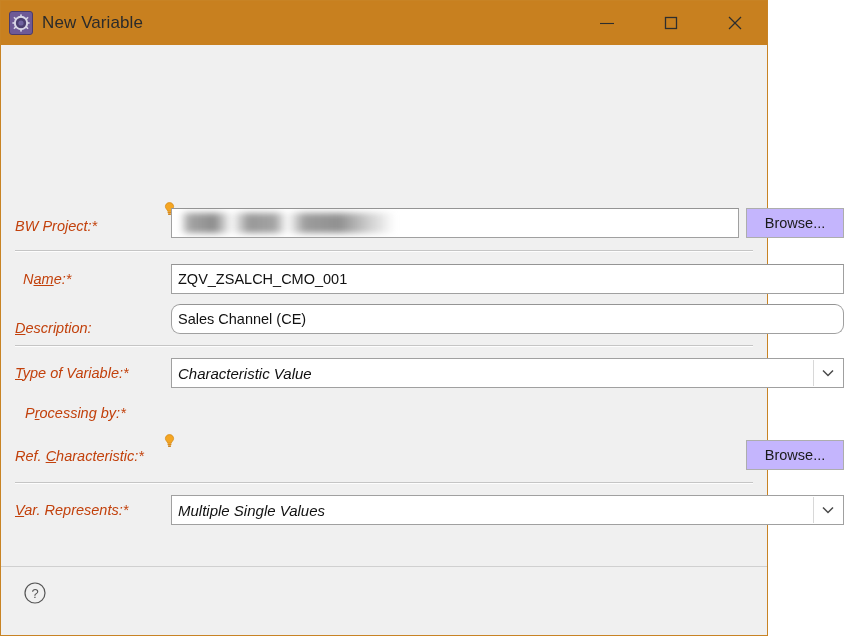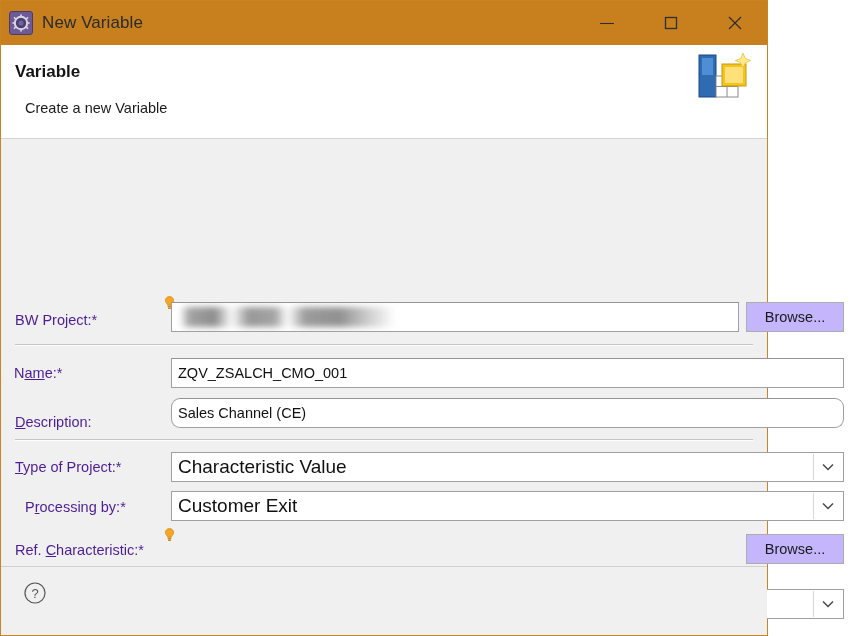--- a/index.html
+++ b/index.html
@@ -103,22 +103,23 @@
 
   
   .body-area {
     flex: 1 1 auto;
     background: #f0f0f0;
     position: relative;
   }
   .lbl {
     position: absolute;
     font-size: 14.5px;
-    color: #4c1d95;
+    color: #c2410c;
     white-space: nowrap;
+    font-style: italic;
   }
   .lbl u { text-decoration: underline; }
 
   .txtfield {
     position: absolute;
     box-sizing: border-box;
     background: #ffffff;
     border: 1px solid #a0a0a0;
     border-top-color: #949494;
     font-size: 14.5px;
@@ -132,24 +133,25 @@
   }
 
   .combo {
     position: absolute;
     box-sizing: border-box;
     background: #ffffff;
     border: 1px solid #a0a0a0;
     height: 30px;
     display: flex;
     align-items: center;
-    font-size: 19px;
+    font-size: 15px;
     color: #111111;
     padding: 8px 6px;
     white-space: nowrap;
+    font-style: italic;
   }
   .combo .chev {
     position: absolute;
     right: 1px;
     top: 1px;
     bottom: 1px;
     width: 28px;
     background: #ffffff;
     border-left: 1px solid #d8d8d8;
     display: flex;
@@ -266,37 +268,20 @@
       </div>
       <div class="win-btn">
         <svg width="22" height="22" viewBox="0 0 22 22">
             <line x1="5" y1="5" x2="17" y2="17" stroke="#2e2e2e" stroke-width="1.3"></line>
             <line x1="17" y1="5" x2="5" y2="17" stroke="#2e2e2e" stroke-width="1.3"></line>
           </svg>
       </div>
     </div>
   </div>
 
-  <div class="banner">
-    <div class="banner-title">Variable</div>
-    <div class="banner-sub">Create a new Variable</div>
-    <div class="banner-icon">
-      <svg width="58" height="52" viewBox="0 0 58 52" aria-hidden="true">
-        <rect x="3" y="4" width="17" height="42" fill="#2f6bb0"></rect>
-        <rect x="3" y="4" width="17" height="42" fill="none" stroke="#1d4a80" stroke-width="1"></rect>
-        <rect x="6" y="7" width="11" height="17" fill="#4d8ed4"></rect>
-        <rect x="20" y="25" width="22" height="21" fill="#ffffff" stroke="#8a8a8a" stroke-width="1"></rect>
-        <line x1="31" y1="25" x2="31" y2="46" stroke="#8a8a8a" stroke-width="1"></line>
-        <line x1="20" y1="35.5" x2="42" y2="35.5" stroke="#8a8a8a" stroke-width="1"></line>
-        <rect x="26" y="13" width="24" height="22" fill="#f5c518" stroke="#c59a10" stroke-width="1"></rect>
-        <rect x="29" y="16" width="18" height="16" fill="#ffe07a"></rect>
-        <path d="M47 2 L49.2 7.4 L54.6 9.6 L49.2 11.8 L47 17.2 L44.8 11.8 L39.4 9.6 L44.8 7.4 Z" fill="#ffe98c" stroke="#e8c23a" stroke-width="0.8"></path>
-      </svg>
-    </div>
-  </div>
 
   <div class="body-area">
 
     <div class="lbl" style="left:14px; top:173px;">
       <span>BW Project:</span><span>*</span>
     </div>
     <div class="hint-bulb" style="left:163px; top:157px;">
       <svg width="11" height="14" viewBox="0 0 11 14" aria-hidden="true">
         <path d="M5.5 0.6 C8 0.6 9.6 2.4 9.6 4.6 C9.6 6.6 7.6 7.6 7.2 9.2 L3.8 9.2 C3.4 7.6 1.4 6.6 1.4 4.6 C1.4 2.4 3 0.6 5.5 0.6 Z" fill="#f5a623" stroke="#d2840c" stroke-width="0.7"></path>
         <rect x="3.6" y="9.6" width="3.8" height="1.5" fill="#e08c12"></rect>
@@ -304,54 +289,46 @@
       </svg>
     </div>
     <div class="txtfield" style="left:170px; top:163px; width:568px;">
       <span class="blur-value"></span>
       <span style="visibility:hidden"></span>
     </div>
     <div class="browse-btn" style="left:745px; top:163px;">Browse...</div>
 
     <div class="sep" style="top:205px;"></div>
 
-    <div class="lbl" style="left:13px; top:226px;">
+    <div class="lbl" style="left:22px; top:226px;">
       <span>N</span><u>am</u><span>e:</span><span>*</span>
     </div>
     <div class="txtfield" style="left:170px; top:219px; width:673px;">ZQV_ZSALCH_CMO_001</div>
 
     <div class="lbl" style="left:14px; top:275px;">
       <u>D</u><span>escription:</span>
     </div>
     <div class="txtfield" style="left:170px; top:259px; width:673px;border-radius:9px;">Sales Channel (CE)</div>
 
     <div class="sep" style="top:300px;"></div>
 
     <div class="lbl" style="left:14px; top:320px;">
-      <u>T</u><span>ype of Project:</span><span>*</span>
+      <u>T</u><span>ype of Variable:</span><span>*</span>
     </div>
     <div class="combo" style="left:170px; top:313px; width:673px;">
       <span>Characteristic Value</span>
       <span class="chev">
         <svg width="14" height="10" viewBox="0 0 14 10" aria-hidden="true">
             <polyline points="2,2.5 7,7.5 12,2.5" fill="none" stroke="#4a4a4a" stroke-width="1.5"></polyline>
           </svg>
       </span>
     </div>
 
     <div class="lbl" style="left:24px; top:360px;">
       <span>P</span><u>r</u><span>ocessing by:</span><span>*</span>
-    </div>
-    <div class="combo" style="left:170px; top:352px; width:673px;">
-      <span>Customer Exit</span>
-      <span class="chev">
-        <svg width="14" height="10" viewBox="0 0 14 10" aria-hidden="true">
-            <polyline points="2,2.5 7,7.5 12,2.5" fill="none" stroke="#4a4a4a" stroke-width="1.5"></polyline>
-          </svg>
-      </span>
     </div>
 
     <div class="lbl" style="left:14px; top:403px;">
       <span>Ref. </span><u>C</u><span>haracteristic:</span><span>*</span>
     </div>
     <div class="hint-bulb" style="left:163px; top:389px;">
       <svg width="11" height="14" viewBox="0 0 11 14" aria-hidden="true">
         <path d="M5.5 0.6 C8 0.6 9.6 2.4 9.6 4.6 C9.6 6.6 7.6 7.6 7.2 9.2 L3.8 9.2 C3.4 7.6 1.4 6.6 1.4 4.6 C1.4 2.4 3 0.6 5.5 0.6 Z" fill="#f5a623" stroke="#d2840c" stroke-width="0.7"></path>
         <rect x="3.6" y="9.6" width="3.8" height="1.5" fill="#e08c12"></rect>
         <rect x="4.1" y="11.4" width="2.8" height="1.5" fill="#c97a0a"></rect>

